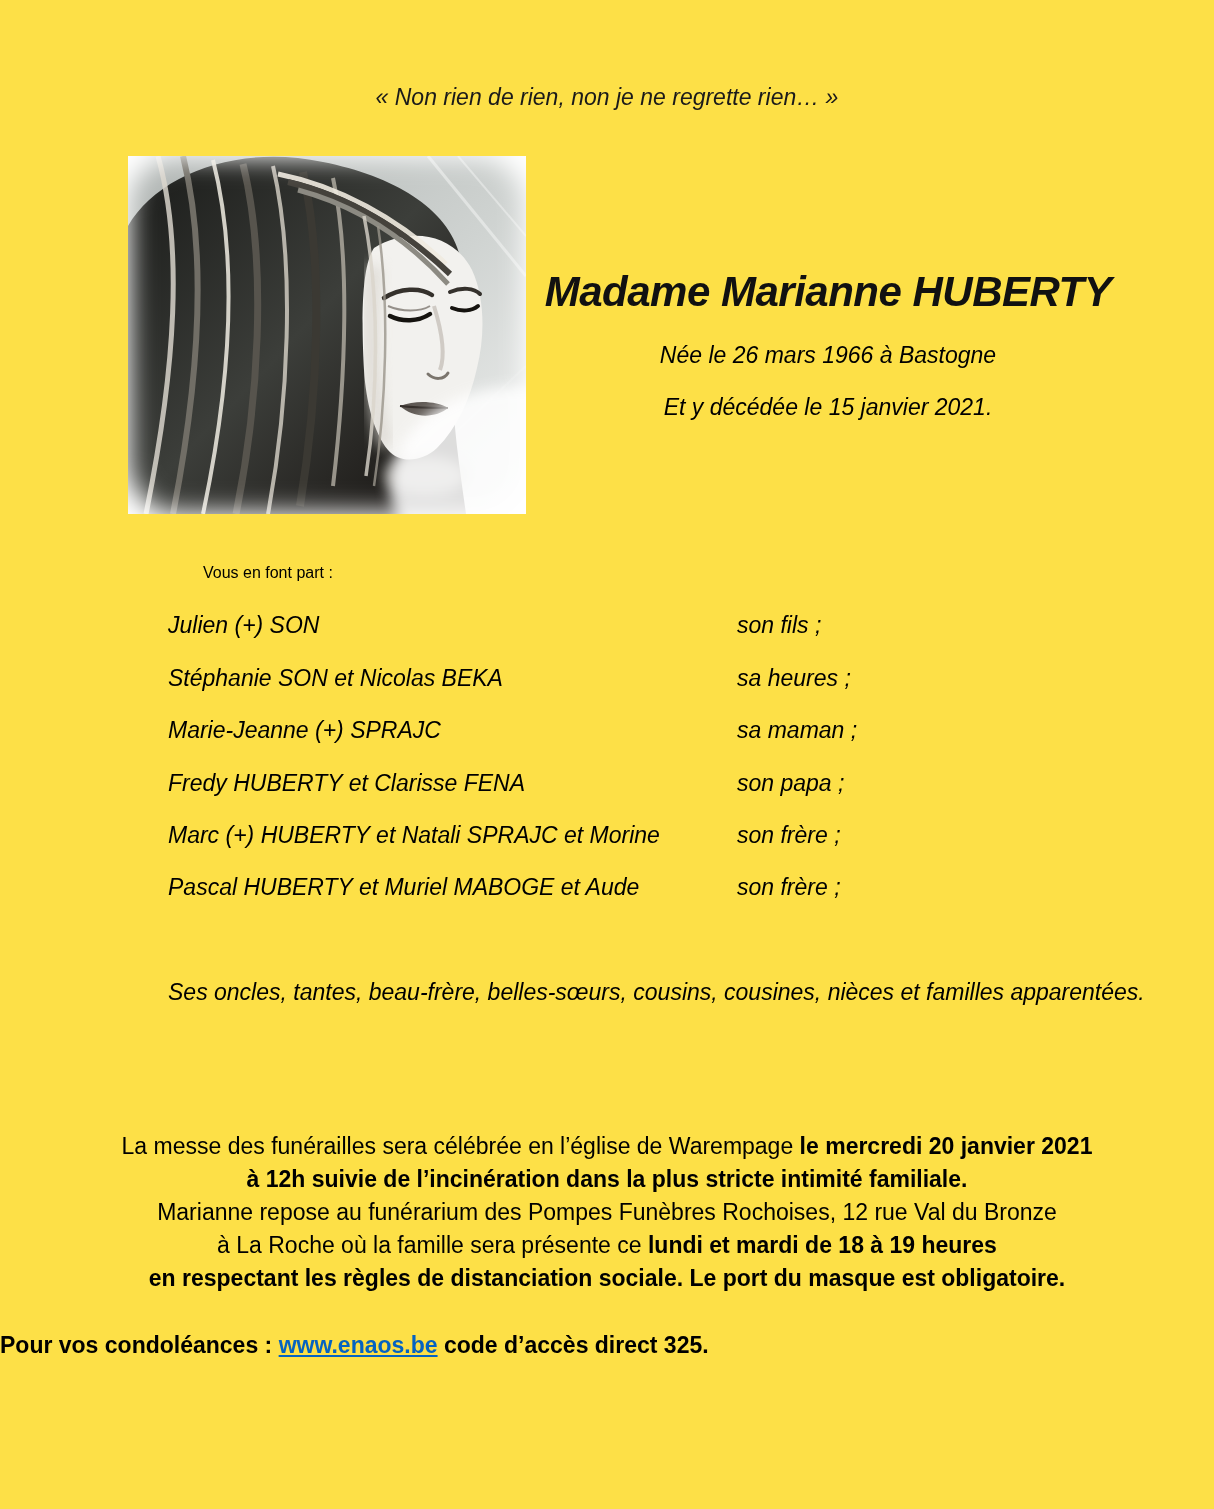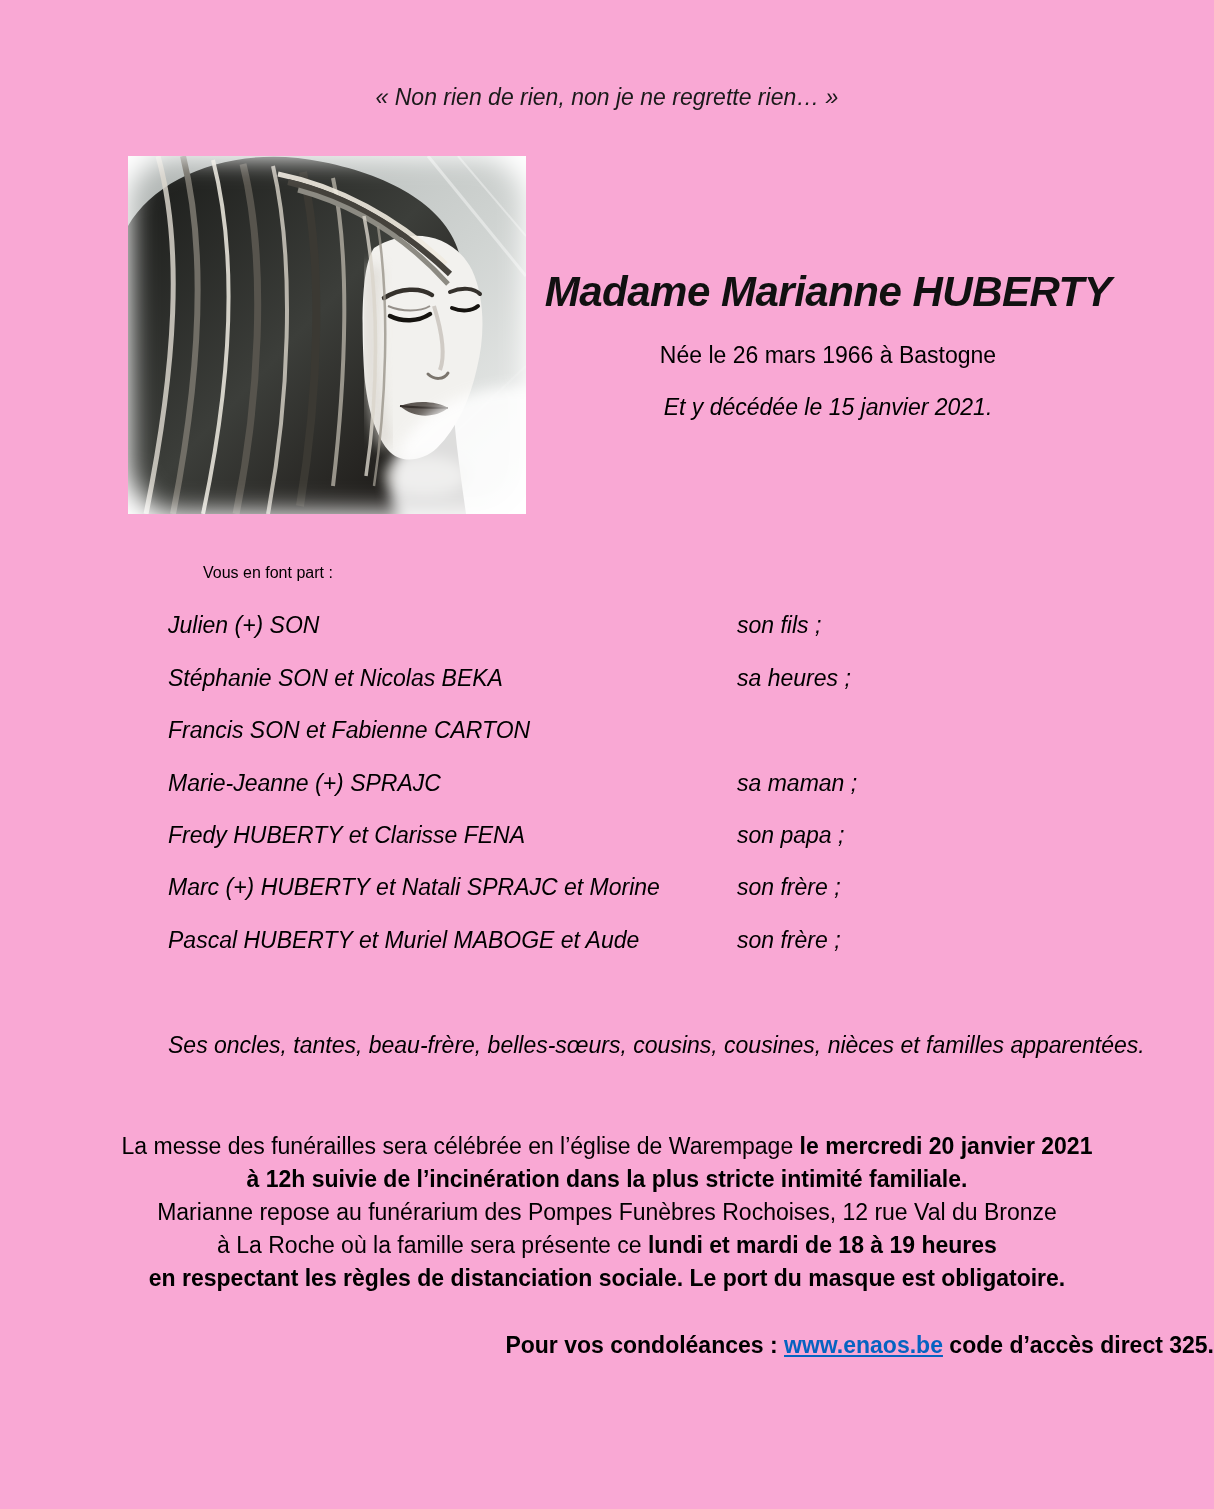--- a/index.html
+++ b/index.html
@@ -4,59 +4,59 @@
 <style>
   * { margin:0; padding:0; box-sizing:border-box; }
   html,body { background:#ffffff; }
   body {
     width:1214px; height:1509px;
     font-family:"Liberation Sans","DejaVu Sans",sans-serif;
     color:#000;
   }
   .page {
     position:relative; width:1214px; height:1509px;
-    background:#f9a8d4; overflow:hidden;
+    background:#fde047; overflow:hidden;
   }
   .quote {
     position:absolute; top:84px; left:0; width:100%;
     text-align:center; font-style:italic; font-size:23px; color:#1a1a1a;
   }
   .photo {
     position:absolute; left:128px; top:156px; width:398px; height:358px;
   }
   .photo svg { display:block; width:100%; height:100%; }
   .identity {
     position:absolute; left:525px; top:156px; width:606px; text-align:center;
   }
   .identity h1 {
     margin-top:112px; font-size:42px; font-style:italic; font-weight:bold;
     letter-spacing:-0.5px; color:#111;
   }
-  .birth { margin-top:26px; font-size:23px; }
+  .birth { margin-top:26px; font-size:23px; font-style:italic; }
   .death { margin-top:25px; font-size:23px; font-style:italic; }
   .announce { position:absolute; left:168px; top:547px; right:20px; }
   .intro { font-size:16px; line-height:52.4px; height:52.4px; white-space:nowrap;margin-left:35px; }
   .row {
     display:grid; grid-template-columns:569px 1fr;
     font-size:23px; font-style:italic; line-height:52.4px; height:52.4px;
     white-space:nowrap;
   }
   .extended {
     font-size:23px; font-style:italic; line-height:52.4px;
     white-space:nowrap;
   }
   .ceremony {
     position:absolute; top:1130px; left:0; width:100%;
     text-align:center; font-size:23px; line-height:33px;
   }
   .ceremony .line { white-space:nowrap; }
   .bold { font-weight:bold; }
   .condolence {
     position:absolute; top:1332px; left:0; width:100%;
-    text-align:right; font-size:23px; font-weight:bold; white-space:nowrap;
+    text-align:left; font-size:23px; font-weight:bold; white-space:nowrap;
   }
   a.link { color:#0563C1; text-decoration:underline; font-weight:bold; cursor:pointer; }
 </style>
 </head>
 <body>
 
 <div class="page">
 
   <p class="quote">« Non rien de rien, non je ne regrette rien… »</p>
 
@@ -136,24 +136,20 @@
 
     <div class="row">
       <span>Julien (+) SON</span>
       <span>son fils ;</span>
     </div>
     <div class="row">
       <span>Stéphanie SON et Nicolas BEKA</span>
       <span>sa heures ;</span>
     </div>
     <div class="row">
-      <span>Francis SON et Fabienne CARTON</span>
-      <span></span>
-    </div>
-    <div class="row">
       <span>Marie-Jeanne (+) SPRAJC</span>
       <span>sa maman ;</span>
     </div>
     <div class="row">
       <span>Fredy HUBERTY et Clarisse FENA</span>
       <span>son papa ;</span>
     </div>
     <div class="row">
       <span>Marc (+) HUBERTY et Natali SPRAJC et Morine</span>
       <span>son frère ;</span>

